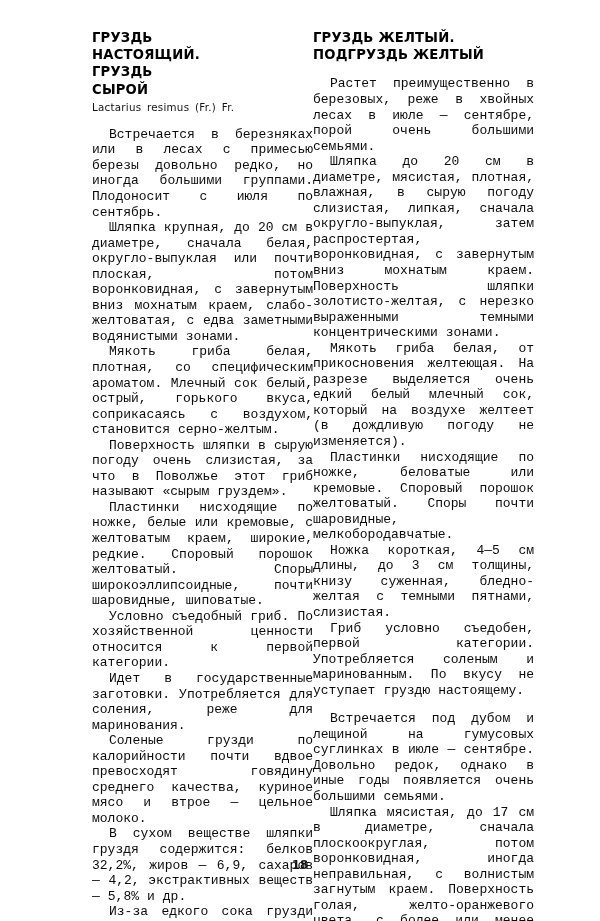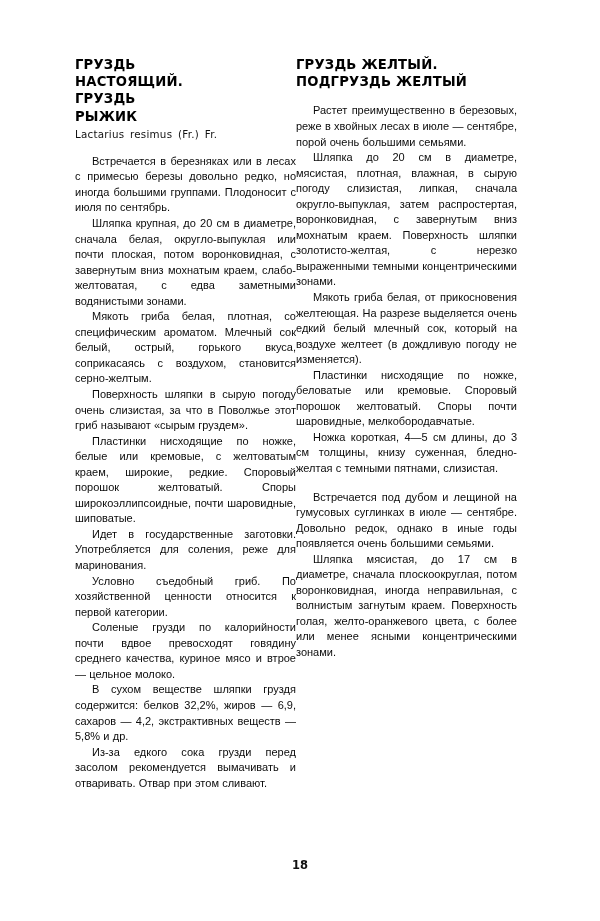--- a/index.html
+++ b/index.html
@@ -20,26 +20,26 @@
     position: absolute;
     left: 0; top: 0;
     width: 600px;
     height: 921px;
     background: #ffffff;
   }
 
   .columns {
     position: absolute;
     left: 58px;
-    top: 56px;
+    top: 29px;
     width: 476px;
     height: 800px;
     display: flex;
     flex-direction: row;
-    justify-content: center;
+    justify-content: flex-end;
   }
 
   .col {
     width: 221px;
   }
 
   
   .entry-title {
     font-family: "DejaVu Sans", sans-serif;
     font-weight: bold;
@@ -65,22 +65,22 @@
     line-height: 14px;
     color: #121212;
     margin: 2px 0 0 0;
     letter-spacing: 0.25px;
     word-spacing: 2.2px;
     white-space: nowrap;
   }
 
   
   .para {
-    font-family: Liberation Sans, sans-serif;
-    font-size: 11px;
+    font-family: Liberation Mono, monospace;
+    font-size: 13px;
     line-height: 15.55px;
     text-align: justify;
     text-justify: inter-word;
     margin: 0;
     padding: 0;
     text-indent: 17px;
     color: #0b0b0b;
     -webkit-hyphens: none;
     hyphens: none;
     word-spacing: 0.2px;
@@ -110,52 +110,53 @@
 
   <div class="columns">
 
     <div class="col">
 
       <div class="left-head-block">
         <div class="entry-title narrow">
           <span class="tline">ГРУЗДЬ</span>
           <span class="tline">НАСТОЯЩИЙ.</span>
           <span class="tline">ГРУЗДЬ</span>
-          <span class="tline">РЫЖИК</span>
+          <span class="tline">СЫРОЙ</span>
         </div>
         <div class="latin">Lactarius resimus   (Fr.)  Fr.</div>
       </div>
 
       <p class="para gap-after-latin">Встречается в березняках или в лесах с примесью березы довольно редко, но иногда большими группами. Плодоносит с июля по сентябрь.</p>
       <p class="para">Шляпка крупная, до 20 см в диаметре, сначала белая, округло-выпуклая или почти плоская, потом воронковидная, с завернутым вниз мохнатым краем, слабо-желтоватая, с едва заметными водянистыми зонами.</p>
       <p class="para">Мякоть гриба белая, плотная, со специфическим ароматом. Млечный сок белый, острый, горького вкуса, соприкасаясь с воздухом, становится серно-желтым.</p>
       <p class="para">Поверхность шляпки в сырую погоду очень слизистая, за что в Поволжье этот гриб называют «сырым груздем».</p>
       <p class="para">Пластинки нисходящие по ножке, белые или кремовые, с желтоватым краем, широкие, редкие. Споровый порошок желтоватый. Споры широкоэллипсоидные, почти шаровидные, шиповатые.</p>
+      <p class="para">Условно съедобный гриб. По хозяйственной ценности относится к первой категории.</p>
       <p class="para">Идет в государственные заготовки. Употребляется для соления, реже для маринования.</p>
-      <p class="para">Условно съедобный гриб. По хозяйственной ценности относится к первой категории.</p>
       <p class="para">Соленые грузди по калорийности почти вдвое превосходят говядину среднего качества, куриное мясо и втрое — цельное молоко.</p>
       <p class="para">В сухом веществе шляпки груздя содержится: белков 32,2%, жиров — 6,9, сахаров — 4,2, экстрактивных веществ — 5,8% и др.</p>
       <p class="para">Из-за едкого сока грузди перед засолом рекомендуется вымачивать и отваривать. Отвар при этом сливают.</p>
 
     </div>
 
     <div class="col">
 
       <div>
         <div class="entry-title">
           <span class="tline">ГРУЗДЬ ЖЕЛТЫЙ.</span>
           <span class="tline">ПОДГРУЗДЬ ЖЕЛТЫЙ</span>
         </div>
       </div>
 
       <p class="para gap-after-latin">Растет преимущественно в березовых, реже в хвойных лесах в июле — сентябре, порой очень большими семьями.</p>
       <p class="para">Шляпка до 20 см в диаметре, мясистая, плотная, влажная, в сырую погоду слизистая, липкая, сначала округло-выпуклая, затем распростертая, воронковидная, с завернутым вниз мохнатым краем. Поверхность шляпки золотисто-желтая, с нерезко выраженными темными концентрическими зонами.</p>
       <p class="para">Мякоть гриба белая, от прикосновения желтеющая. На разрезе выделяется очень едкий белый млечный сок, который на воздухе желтеет (в дождливую погоду не изменяется).</p>
       <p class="para">Пластинки нисходящие по ножке, беловатые или кремовые. Споровый порошок желтоватый. Споры почти шаровидные, мелкобородавчатые.</p>
       <p class="para">Ножка короткая, 4—5 см длины, до 3 см толщины, книзу суженная, бледно-желтая с темными пятнами, слизистая.</p>
+      <p class="para">Гриб условно съедобен, первой категории. Употребляется соленым и маринованным. По вкусу не уступает груздю настоящему.</p>
 
 
       <p class="para gap-after-latin">Встречается под дубом и лещиной на гумусовых суглинках в июле — сентябре. Довольно редок, однако в иные годы появляется очень большими семьями.</p>
       <p class="para">Шляпка мясистая, до 17 см в диаметре, сначала плоскоокруглая, потом воронковидная, иногда неправильная, с волнистым загнутым краем. Поверхность голая, желто-оранжевого цвета, с более или менее ясными концентрическими зонами.</p>
 
     </div>
 
   </div>
 
   <div class="page-number">18</div>

